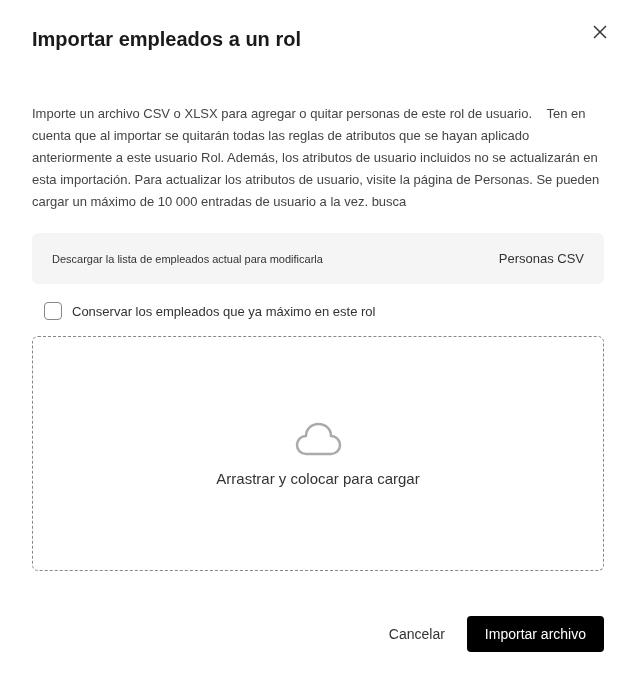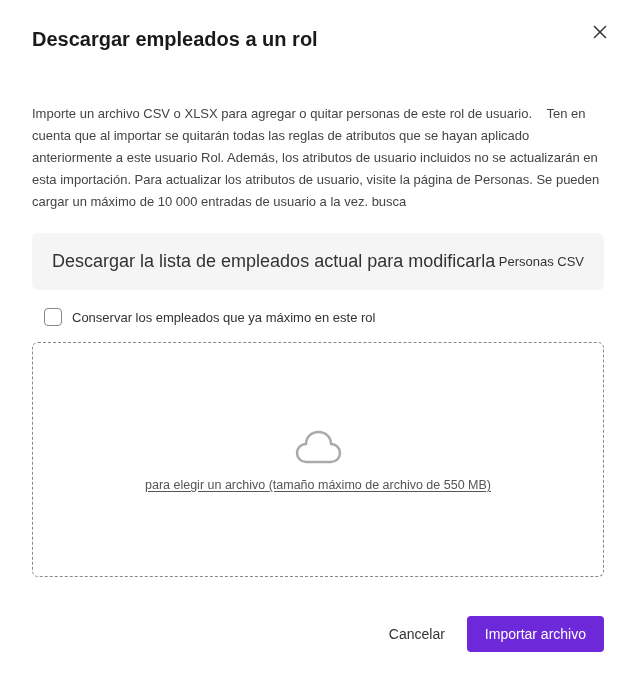--- a/index.html
+++ b/index.html
@@ -48,21 +48,21 @@
     .download-bar {
       background: #f5f5f5;
       border-radius: 6px;
       padding: 18px 20px;
       display: flex;
       justify-content: space-between;
       align-items: center;
       margin-bottom: 18px;
     }
     .download-label {
-      font-size: 18px;
+      font-size: 11px;
       color: #333;
     }
     .download-csv {
       font-size: 13px;
       color: #333;
       cursor: pointer;
     }
     .checkbox-row {
       display: flex;
       align-items: center;
@@ -117,58 +117,58 @@
     }
     .cancel-btn {
       background: none;
       border: none;
       font-size: 14px;
       color: #333;
       cursor: pointer;
       padding: 8px 4px;
     }
     .import-btn {
-      background: #6d28d9;
+      background: #000000;
       color: #fff;
       border: none;
       font-size: 14px;
       padding: 10px 18px;
       border-radius: 4px;
       cursor: pointer;
     }
   </style>
 </head>
 <body>
 
 <div class="dialog">
   <div class="close-btn">
     <svg width="14" height="14" viewBox="0 0 14 14">
       <line x1="1" y1="1" x2="13" y2="13" stroke="#333" stroke-width="1.5"></line>
       <line x1="13" y1="1" x2="1" y2="13" stroke="#333" stroke-width="1.5"></line>
     </svg>
   </div>
 
-  <h1 class="title">Descargar empleados a un rol</h1>
+  <h1 class="title">Importar empleados a un rol</h1>
 
   <p class="description">Importe un archivo CSV o XLSX para agregar o quitar personas de este rol de usuario.&nbsp;&nbsp;&nbsp;&nbsp;Ten en cuenta que al importar se quitarán todas las reglas de atributos que se hayan aplicado anteriormente a este usuario Rol. Además, los atributos de usuario incluidos no se actualizarán en esta importación. Para actualizar los atributos de usuario, visite la página de Personas. Se pueden cargar un máximo de 10&nbsp;000 entradas de usuario a la vez. busca</p>
 
   <div class="download-bar">
     <span class="download-label">Descargar la lista de empleados actual para modificarla</span>
     <span class="download-csv">Personas CSV</span>
   </div>
 
   <div class="checkbox-row">
     <div class="checkbox"></div>
     <span class="checkbox-label">Conservar los empleados que ya máximo en este rol</span>
   </div>
 
   <div class="dropzone">
     <svg class="cloud-icon" width="50" height="38" viewBox="0 0 50 38">
       <path d="M38 16c0-7-5.5-12-12.5-12S13 9 13 16c-5 0-9 4-9 9s4 9 9 9h25c5 0 9-4 9-9s-4-9-9-9z" fill="none" stroke="#aaa" stroke-width="2.5" stroke-linejoin="round"></path>
     </svg>
-    <div class="drop-sub">para elegir un archivo (tamaño máximo de archivo de 550 MB)</div>
+    <div class="drop-title">Arrastrar y colocar para cargar</div>
   </div>
 
   <div class="footer">
     <button class="cancel-btn">Cancelar</button>
     <button class="import-btn">Importar archivo</button>
   </div>
 </div>
 
 </body></html>

